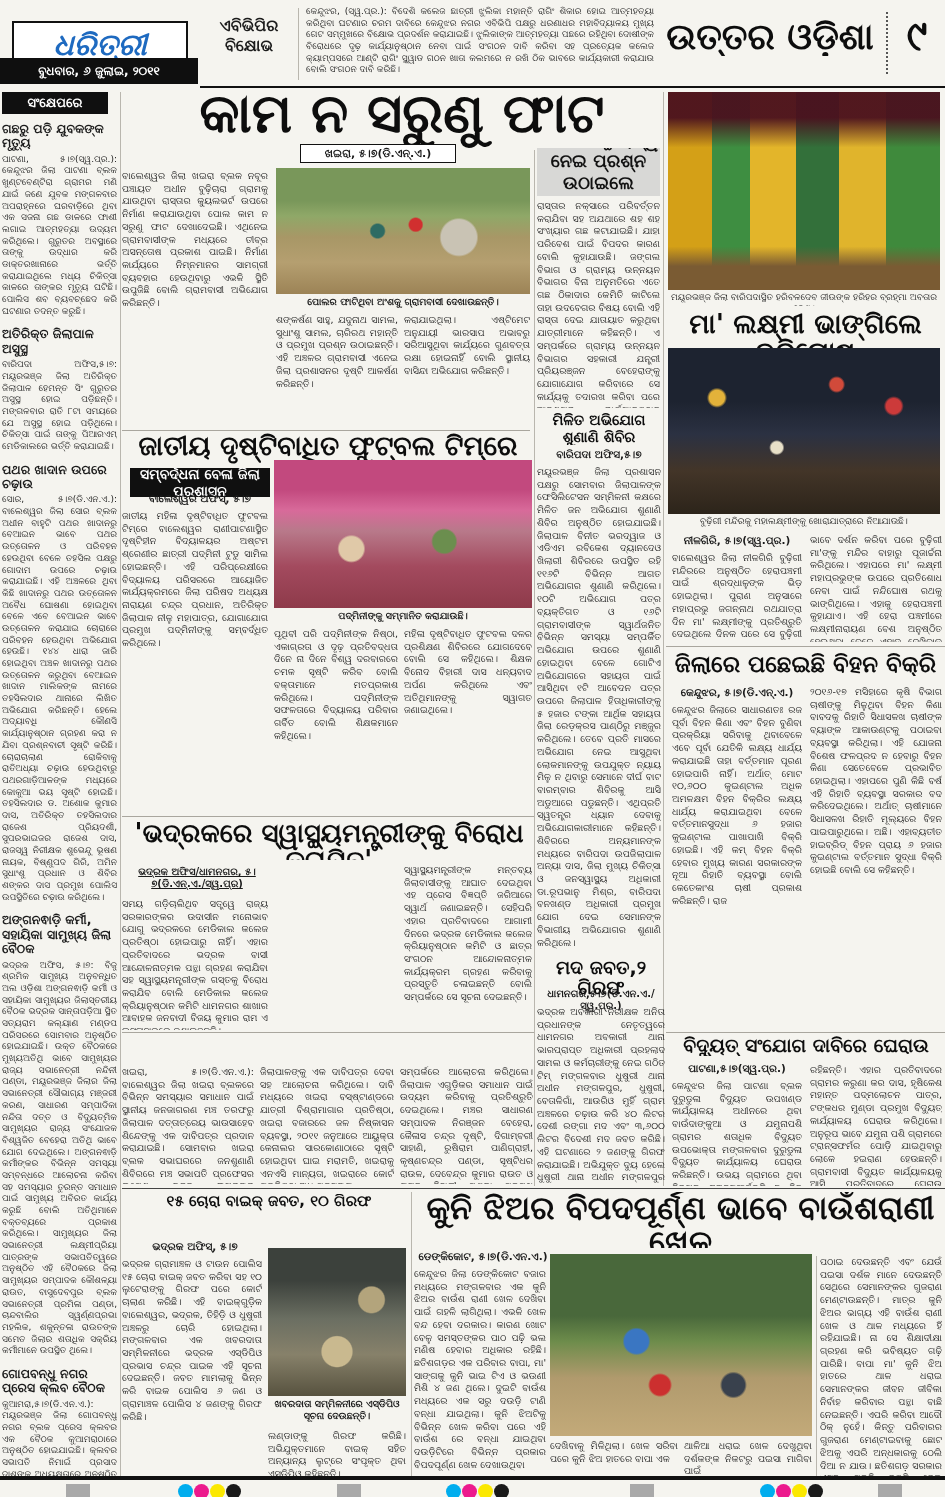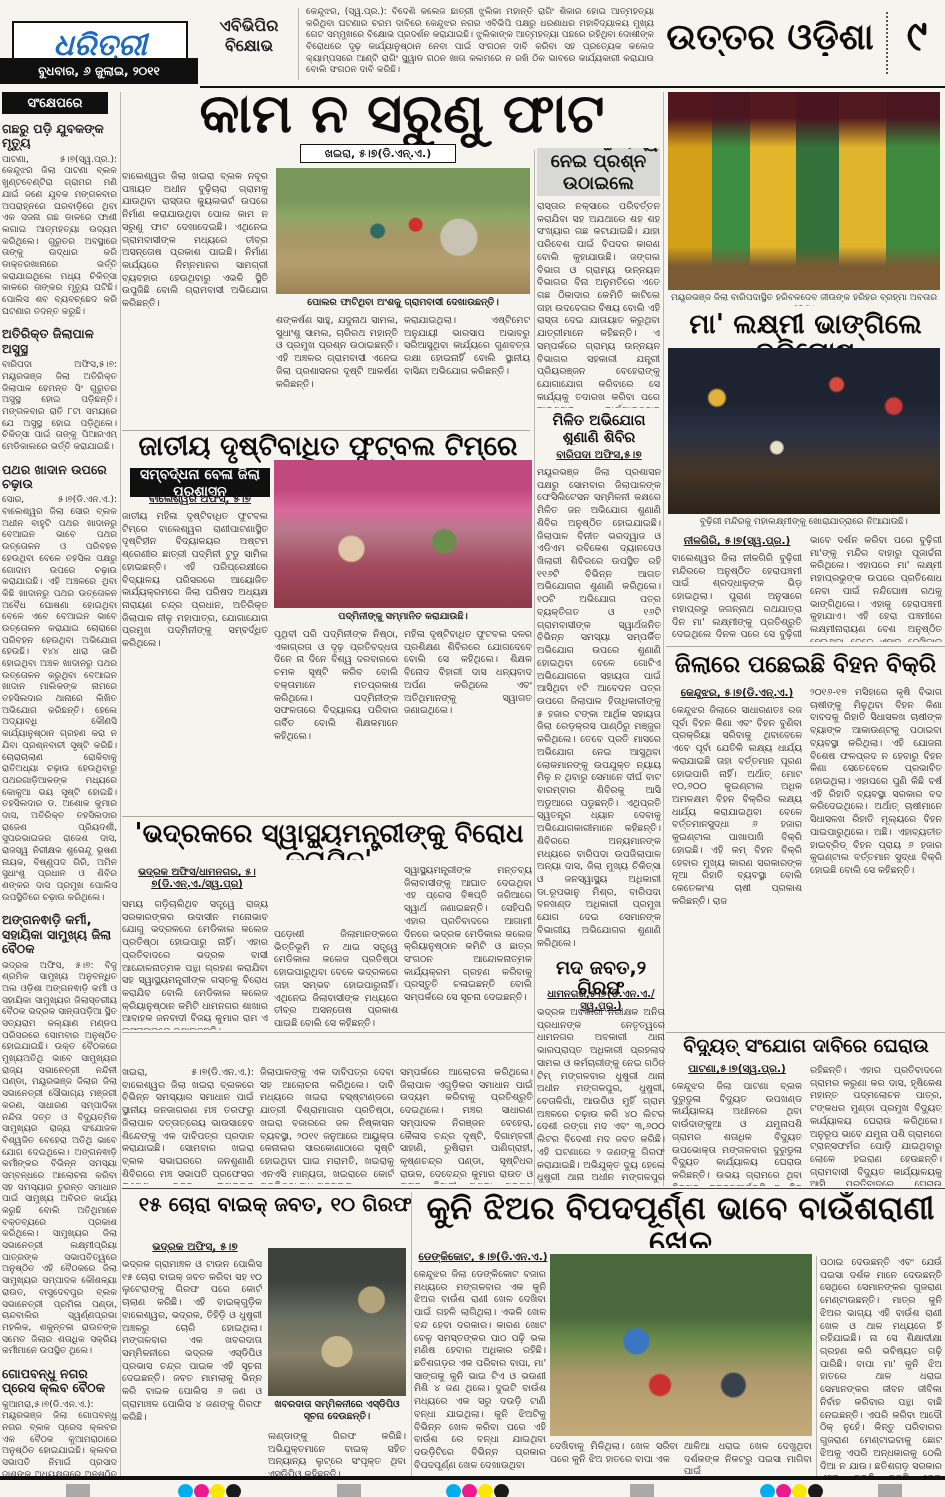--- a/index.html
+++ b/index.html
@@ -2,21 +2,21 @@
 <html><head>
 <meta charset="utf-8">
 <style>
   html,body{margin:0;padding:0;background:#888;}
   .page{position:relative;width:945px;height:1497px;background:#f5f4ef;overflow:hidden;
         font-family:"DejaVu Sans","Liberation Sans",sans-serif;color:#1b1b1b;}
   .abs{position:absolute;overflow:hidden;}
   .body-txt{font-size:9.5px;line-height:1.34;text-align:justify;color:#222;}
   .body-sm{font-size:9px;line-height:1.3;text-align:justify;color:#222;}
   .hl{font-weight:bold;color:#0d0d0d;text-align:center;line-height:1.05;}
-  .dateline{font-weight:bold;font-size:10.5px;text-align:center;text-decoration:underline;}
+  .dateline{font-weight:bold;font-size:10.5px;text-align:center;}
   .dateline-box{font-weight:bold;font-size:11px;text-align:center;border:1.5px solid #111;
                 padding:2px 4px;background:#fff;}
   .caption{font-weight:bold;font-size:9.5px;text-align:center;line-height:1.25;}
   .blackbox{background:#101010;color:#fff;font-weight:bold;display:flex;
             align-items:center;justify-content:center;text-align:center;}
   .graybox{background:#d8d8d6;color:#111;font-weight:bold;display:flex;
            align-items:center;justify-content:center;text-align:center;line-height:1.2;}
   .vline{background:#b9b6ae;width:1px;}
   .hline{background:#a9a69e;height:1px;}
   .hline-dark{background:#111;}
@@ -150,39 +150,38 @@
 
   <div class="abs hl" style="left:666px;top:652px;width:279px;font-size:23px;">ଜିଲାରେ ପଛେଇଛି ବିହନ ବିକ୍ରି</div>
   <div class="abs dateline" style="left:672px;top:686px;width:130px;">କେନ୍ଦୁଝର, ୫।୭(ଡି.ଏନ୍.ଏ.)</div>
   <div class="abs body-txt" style="left:672px;top:704px;width:130px;height:326px;">କେନ୍ଦୁଝର ଜିଲାରେ ସାଧାରଣତଃ ରଜ ପୂର୍ବା ବିହନ କିଣା ଏବଂ ବିହନ ବୁଣିବା ପ୍ରକ୍ରିୟା ସରିବାକୁ ଥିବାବେଳେ ଏବେ ପୂର୍ବା ଯେତିକି ଲକ୍ଷ୍ୟ ଧାର୍ଯ୍ୟ କରାଯାଇଛି ତାହା ବର୍ତ୍ତମାନ ପୂରଣ ହୋଇପାରି ନାହିଁ। ଅର୍ଥାତ୍ ମୋଟ ୧୦,୬୦୦ କୁଇଣ୍ଟାଲ ଅଧିକ ଅମଳକ୍ଷମ ବିହନ ବିକ୍ରିର ଲକ୍ଷ୍ୟ ଧାର୍ଯ୍ୟ କରାଯାଇଥିବା ବେଳେ ବର୍ତ୍ତମାନସୁଦ୍ଧା ୬ ହଜାର କୁଇଣ୍ଟାଲ ପାଖାପାଖି ବିକ୍ରି ହୋଇଛି। ଏହି କମ୍ ବିହନ ବିକ୍ରି ହେବାର ମୁଖ୍ୟ କାରଣ ସରକାରଙ୍କ ନୂଆ ରିହାତି ବ୍ୟବସ୍ଥା ବୋଲି କେତେକାଂଶ ଚାଷୀ ପ୍ରକାଶ କରିଛନ୍ତି। ରାଜ</div>
   <div class="abs body-txt" style="left:810px;top:686px;width:132px;height:344px;">୨୦୧୬-୧୭ ମସିହାରେ କୃଷି ବିଭାଗ ଚାଷୀଙ୍କୁ ମିଳୁଥିବା ବିହନ କିଣା ବାବଦକୁ ରିହାତି ସିଧାସଳଖ ଚାଷୀଙ୍କ ବ୍ୟାଙ୍କ ଆକାଉଣ୍ଟକୁ ପଠାଇବା ବ୍ୟବସ୍ଥା କରିଥିଲା। ଏହି ଯୋଜନା ବିଶେଷ ଫଳପ୍ରଦ ନ ହେବାରୁ ବିହନ କିଣା ସେତେବେଳେ ପ୍ରଭାବିତ ହୋଇଥିଲା। ଏହାପରେ ପୁଣି କିଛି ବର୍ଷ ଏହି ରିହାତି ବ୍ୟବସ୍ଥା ସରକାର ବଦ କରିଦେଇଥିଲେ। ଅର୍ଥାତ୍ ଚାଷୀମାନେ ସିଧାସଳଖ ରିହାତି ମୂଲ୍ୟରେ ବିହନ ପାଇପାରୁଥିଲେ। ଅଛି। ଏହାବ୍ୟତୀତ ହାଇବ୍ରିଡ୍ ବିହନ ପ୍ରାୟ ୬ ହଜାର କୁଇଣ୍ଟାଲ ବର୍ତ୍ତମାନ ସୁଦ୍ଧା ବିକ୍ରି ହୋଇଛି ବୋଲି ସେ କହିଛନ୍ତି।</div>
   <div class="abs hline" style="left:666px;top:1032px;width:279px;"></div>
 
   <div class="abs hl" style="left:126px;top:820px;width:406px;height:40px;font-size:26px;">'ଭଦ୍ରକରେ ସ୍ୱାସ୍ଥ୍ୟମନ୍ତ୍ରୀଙ୍କୁ ବିରୋଧ କରାଯିବ'</div>
   <div class="abs dateline" style="left:124px;top:866px;width:146px;font-size:10px;text-decoration:underline;">ଭଦ୍ରକ ଅଫିସ/ଧାମନଗର, ୫।୭(ଡି.ଏନ୍.ଏ./ସ୍ୱ.ପ୍ର)</div>
   <div class="abs body-txt" style="left:122px;top:898px;width:146px;height:132px;">ସମୟ ଗଡ଼ିଚାଲିଥିବ ସତ୍ତ୍ୱେ ରାଜ୍ୟ ସରକାରଙ୍କର ଉଦାସୀନ ମନୋଭାବ ଯୋଗୁ ଭଦ୍ରକରେ ମେଡିକାଲ କଲେଜ ପ୍ରତିଷ୍ଠା ହୋଇପାରୁ ନାହିଁ। ଏହାର ପ୍ରତିବାଦରେ ଭଦ୍ରକ ବାସୀ ଆନ୍ଦୋଳନାତ୍ମକ ପନ୍ଥା ଗ୍ରହଣ କରାଯିବା ସହ ସ୍ୱାସ୍ଥ୍ୟମନ୍ତ୍ରୀଙ୍କ ଗସ୍ତକୁ ବିରୋଧ କରାଯିବ ବୋଲି ମେଡିକାଲ କଲେଜ କ୍ରିୟାନୁଷ୍ଠାନ କମିଟି ଧାମନଗର ଶାଖାର ଆବାହକ ଜନବାଦୀ ବିଜୟ କୁମାର ରାମ ଏ ଇସ୍ତାହାରରେ ଜଣାଇଛନ୍ତି।</div>
-  <div class="abs body-txt" style="left:274px;top:928px;width:124px;height:102px;">ପଡ଼ୋଶୀ ଜିଲାମାନଙ୍କରେ ଭିତ୍ତିଭୂମି ନ ଥାଇ ସତ୍ତ୍ୱେ ମେଡିକାଲ କଲେଜ ପ୍ରତିଷ୍ଠା ହୋଇପାରୁଥିବା ବେଳେ ଭଦ୍ରକରେ ତାହା ସମ୍ଭବ ହୋଇପାରୁନାହିଁ। ଏଥିନେଇ ଜିଲାବାସୀଙ୍କ ମଧ୍ୟରେ ତୀବ୍ର ଅସନ୍ତୋଷ ପ୍ରକାଶ ପାଇଛି ବୋଲି ସେ କହିଛନ୍ତି।</div>
   <div class="abs body-txt" style="left:404px;top:864px;width:128px;height:166px;">ସ୍ୱାସ୍ଥ୍ୟମନ୍ତ୍ରୀଙ୍କ ମନ୍ତବ୍ୟ ଜିଲାବାସୀଙ୍କୁ ଆଘାତ ଦେଇଥିବା ଏହ ପ୍ରେସ ବିଜ୍ଞପ୍ତି ଜରିଆରେ ସ୍ୱାର୍ଥ ଜଣାଇଛନ୍ତି। ସେହିପରି ଏହାର ପ୍ରତିବାଦରେ ଆଗାମୀ ଦିନରେ ଭଦ୍ରକ ମେଡିକାଲ କଲେଜ କ୍ରିୟାନୁଷ୍ଠାନ କମିଟି ଓ ଛାତ୍ର ସଂଗଠନ ଆନ୍ଦୋଳନାତ୍ମକ କାର୍ଯ୍ୟକ୍ରମ ଗ୍ରହଣ କରିବାକୁ ପ୍ରସ୍ତୁତି ଚଳାଇଛନ୍ତି ବୋଲି ସମ୍ପର୍କରେ ସେ ସୂଚନା ଦେଇଛନ୍ତି।</div>
   <div class="abs hline" style="left:122px;top:1032px;width:412px;"></div>
 
   <div class="abs hl" style="left:537px;top:958px;width:128px;font-size:19px;">ମଦ ଜବତ,୨ ଗିରଫ</div>
   <div class="abs dateline" style="left:537px;top:988px;width:128px;font-size:10px;">ଧାମନଗର,୫।୭(ଡି.ଏନ.ଏ./ସ୍ୱ.ପ୍ର.)</div>
   <div class="abs body-txt" style="left:537px;top:1006px;width:128px;height:178px;">ଭଦ୍ରକ ଅବକାରୀ ନିରୀକ୍ଷକ ଅନିତା ପ୍ରଧାନଙ୍କ ନେତୃତ୍ୱରେ ଧାମନଗର ଅବକାରୀ ଥାନା ଭାରପ୍ରାପ୍ତ ଅଧିକାରୀ ପ୍ରହଲାଦ ସାମଲ ଓ କର୍ମଚାରୀଙ୍କୁ ନେଇ ଗଠିତ ଟିମ୍ ମଙ୍ଗଳବାର ଧୁଷୁରୀ ଥାନା ଅଧୀନ ମଙ୍ଗଳପୁର, ଧୁଷୁରୀ, ବେତାଳିଗାଁ, ଆଉରିଓ ମୁହିଁ ଗ୍ରାମ ଅଞ୍ଚଳରେ ଚଢ଼ାଉ କରି ୪୦ ଲିଟର ଦେଶୀ ରଙ୍ଗା ମଦ ଏବଂ ୩,୬୦୦ ଲିଟର ବିଦେଶୀ ମଦ ଜବତ କରିଛି। ଏହି ଘଟଣାରେ ୨ ଜଣଙ୍କୁ ଗିରଫ କରାଯାଇଛି। ଅଭିଯୁକ୍ତ ଦୁୟ ହେଲେ ଧୁଷୁରୀ ଥାନା ଅଧୀନ ମଙ୍ଗଳପୁର ଗ୍ରାମର ରଞ୍ଜନ ମଲିକ ଓ ବେତାଳିଗାଁ ଗ୍ରାମର ଅଶୋକ ମଲିକ।</div>
 
   <div class="abs hl" style="left:668px;top:1036px;width:276px;font-size:19px;">ବିଦ୍ୟୁତ୍ ସଂଯୋଗ ଦାବିରେ ଘେରାଉ</div>
   <div class="abs dateline" style="left:672px;top:1062px;width:130px;">ପାଟଣା,୫।୭(ସ୍ୱ.ପ୍ର.)</div>
   <div class="abs body-txt" style="left:672px;top:1080px;width:130px;height:106px;">କେନ୍ଦୁଝର ଜିଲା ପାଟଣା ବ୍ଲକ ଦୁରୁଡୁଳା ବିଦ୍ୟୁତ ଉପଖଣ୍ଡ କାର୍ଯ୍ୟାଳୟ ଅଧୀନରେ ଥିବା ବାଉଁଦାଙ୍କୁଆ ଓ ଯମୁନାପଶି ଗ୍ରାମର ଶତାଧିକ ବିଦ୍ୟୁତ ଉପଭୋକ୍ତା ମଙ୍ଗଳବାର ଦୁରୁଡୁଳା ବିଦ୍ୟୁତ କାର୍ଯ୍ୟାଳୟ ଘେରାଉ କରିଛନ୍ତି। ଉଭୟ ଗ୍ରାମରେ ଥିବା ବିଦ୍ୟୁତ ଟ୍ରାନ୍ସଫର୍ମରଟି ୮ ଦିନ ହେବ ପୋଡ଼ି ଯାଇଥିବାରୁ ଗ୍ରାମବାସୀ ଅନ୍ଧାରରେ</div>
   <div class="abs body-txt" style="left:810px;top:1064px;width:132px;height:122px;">ରହିଛନ୍ତି। ଏହାର ପ୍ରତିବାଦରେ ଗ୍ରାମର କରୁଣା କର ଦାସ, ହୃଷିକେଶ ମହାନ୍ତ ପଦ୍ମଲୋଚନ ପାତ୍ର, ଟଙ୍କଧର ମୁଣ୍ଡା ପ୍ରମୁଖ ବିଦ୍ୟୁତ୍ କାର୍ଯ୍ୟାଳୟ ଘେରାଉ କରିଥିଲେ। ଅନୁରୂପ ଭାବେ ଯମୁନା ପଶି ଗ୍ରାମରେ ଟ୍ରାନ୍ସଫର୍ମର ପୋଡ଼ି ଯାଇଥିବାରୁ ଲୋକେ ହଇରାଣ ହେଉଛନ୍ତି। ଗ୍ରାମବାସୀ ବିଦ୍ୟୁତ କାର୍ଯ୍ୟାଳୟକୁ ଆସି ପ୍ରତିବାଦରେ ଘେରାଉ କରିଥିଲେ।</div>
 
   <div class="abs body-txt" style="left:122px;top:1066px;width:132px;height:118px;">ଖଇରା, ୫।୭(ଡି.ଏନ.ଏ.): ବାଲେଶ୍ୱର ଜିଲା ଖଇରା ବ୍ଲକରେ ବିଭିନ୍ନ ସମସ୍ୟାର ସମାଧାନ ପାଇଁ ସ୍ଥାନୀୟ ଜନଜାଗରଣ ମଞ୍ଚ ତରଫରୁ ଜିଲାପାଳ ଦତ୍ତାତ୍ରେୟ ଭାଉସାହେବ ଶିନ୍ଦେଙ୍କୁ ଏକ ଦାବିପତ୍ର ପ୍ରଦାନ କରାଯାଇଛି। ସୋମବାର ଖଇରା ବ୍ଲକ ସଭାଘରରେ ଜନଶୁଣାଣି ଶିବିରରେ ମଞ୍ଚ ସଭାପତି ପ୍ରଫେସର ଉମେଶ ଚନ୍ଦ୍ର ନାୟକଙ୍କ ନେତୃତ୍ୱରେ କର୍ମକର୍ତ୍ତାମାନେ</div>
   <div class="abs body-txt" style="left:260px;top:1066px;width:134px;height:118px;">ଜିଲାପାଳଙ୍କୁ ଏକ ଦାବିପତ୍ର ଦେବା ସହ ଆଲୋଚନା କରିଥିଲେ। ଦାବି ମଧ୍ୟରେ ଖଇରା ବସ୍‌ଷ୍ଟାଣ୍ଡରେ ଯାତ୍ରୀ ବିଶ୍ରାମାଗାର ପ୍ରତିଷ୍ଠା, ଖଇରା ବଜାରରେ ଜଳ ନିଷ୍କାସନ ବ୍ୟବସ୍ଥା, ୨୦୧୧ ଜନୁଆରେ ଆୟୁକ୍ତା କେନାଲର ସାରକୋଣାଠାରେ ସୃଷ୍ଟି ହୋଇଥିବା ଘାଇ ମରାମତି, ଖଇରାକୁ ଏନଏସି ମାନ୍ୟତା, ଖଇରାରେ କୋର୍ଟ ପ୍ରତିଷ୍ଠା ଅଧି ପ୍ରସଙ୍ଗ</div>
   <div class="abs body-txt" style="left:400px;top:1066px;width:133px;height:118px;">ସମ୍ପର୍କରେ ଆଲୋଚନା କରିଥିଲେ। ଜିଲାପାଳ ଏଗୁଡ଼ିକର ସମାଧାନ ପାଇଁ ଉଦ୍ୟମ କରିବାକୁ ପ୍ରତିଶ୍ରୁତି ଦେଇଥିଲେ। ମଞ୍ଚର ସାଧାରଣ ସମ୍ପାଦକ ନିରଞ୍ଜନ ବେହେରା, କୈଳାସ ଚନ୍ଦ୍ର ଦୃଷ୍ଟି, ଦିଗାମ୍ବରୀ ସାହାଣି, ରୁଷିରାମ ପାଣିଗ୍ରାହୀ, କୃଷ୍ଣଚନ୍ଦ୍ର ପଣ୍ଡା, ସୃଷ୍ଟିଧର ରାଉଳ, ଦେବେନ୍ଦ୍ର କୁମାର ରାଉତ ଓ ଗଗନ ବିହାରୀ ପଣ୍ଡା ପ୍ରମୁଖ ଉପସ୍ଥିତ ଥିଲେ।</div>
   <div class="abs hline" style="left:122px;top:1188px;width:823px;background:#444;"></div>
 
-  <div class="abs hl" style="left:126px;top:1194px;width:286px;height:32px;font-size:20px;text-align:right;">୧୫ ଚୋରା ବାଇକ୍ ଜବତ, ୧୦ ଗିରଫ</div>
+  <div class="abs hl" style="left:126px;top:1194px;width:286px;height:32px;font-size:15px;">୧୫ ଚୋରା ବାଇକ୍ ଜବତ, ୧୦ ଗିରଫ</div>
   <div class="abs dateline" style="left:130px;top:1240px;width:130px;">ଭଦ୍ରକ ଅଫିସ୍, ୫।୭</div>
   <div class="abs body-txt" style="left:122px;top:1258px;width:140px;height:218px;">ଭଦ୍ରକ ଗ୍ରାମାଞ୍ଚଳ ଓ ଟାଉନ ପୋଲିସ ୧୫ ଚୋରା ବାଇକ୍ ଜବତ କରିବା ସହ ୧୦ ଲୁଟେରାଙ୍କୁ ଗିରଫ ପରେ କୋର୍ଟ ଚାଲାଣ କରିଛି। ଏହି ବାଇକ୍‌ଗୁଡ଼ିକ ବାଲେଶ୍ୱର, ଭଦ୍ରକ, ତିହିଡ଼ି ଓ ଧୁଷୁରୀ ଅଞ୍ଚଳରୁ ଚୋରି ହୋଇଥିଲା। ମଙ୍ଗଳବାର ଏକ ଖବରଦାତା ସମ୍ମିଳନୀରେ ଭଦ୍ରକ ଏସ୍‌ଡିପିଓ ପ୍ରଭାସ ଚନ୍ଦ୍ର ପାଇକ ଏହି ସୂଚନା ଦେଇଛନ୍ତି। ଜବତ ମାମଲାକୁ ଭିନ୍ନ କରି ବାଇକ ପୋଲିସ ୬ ଜଣ ଓ ଗ୍ରାମାଞ୍ଚଳ ପୋଲିସ ୪ ଜଣଙ୍କୁ ଗିରଫ କରିଛି।</div>
   <div class="abs photo ph-police" style="left:268px;top:1248px;width:138px;height:148px;"></div>
   <div class="abs caption" style="left:268px;top:1398px;width:138px;height:28px;">ଖବରଦାତା ସମ୍ମିଳନୀରେ ଏସ୍‌ଡିପିଓ ସୂଚନା ଦେଉଛନ୍ତି।</div>
   <div class="abs body-txt" style="left:268px;top:1430px;width:138px;height:46px;">ଲଣ୍ଡାଙ୍କୁ ଗିରଫ କରିଛି। ଅଭିଯୁକ୍ତମାନେ ବାଇକ୍ ସହିତ ଅନ୍ୟାନ୍ୟ ଲୁଟ୍‌ରେ ସଂପୃକ୍ତ ଥିବା ଏସ୍‌ଡିପିଓ କହିଛନ୍ତି।</div>
   <div class="abs vline" style="left:411px;top:1192px;height:284px;"></div>
 
   <div class="abs hl" style="left:416px;top:1192px;width:529px;height:56px;font-size:32px;">କୁନି ଝିଅର ବିପଦପୂର୍ଣ୍ଣ ଭାବେ ବାଉଁଶରାଣୀ ଖେଳ</div>
   <div class="abs dateline" style="left:418px;top:1250px;width:130px;">ଡେଙ୍କିକୋଟ, ୫।୭(ଡି.ଏନ.ଏ.)</div>
   <div class="abs body-txt" style="left:414px;top:1268px;width:132px;height:208px;">କେନ୍ଦୁଝର ଜିଲା ଡେଙ୍କିକୋଟ ବଜାର ମଧ୍ୟରେ ମଙ୍ଗଳବାର ଏକ କୁନି ଝିଅର ବାଉଁଶ ରାଣୀ ଖେଳ ଦେଖିବା ପାଇଁ ଗହଳି ଲାଗିଥିଲା। ଏଭଳି ଖେଳ ବନ୍ଦ ହେବା ଦରକାର। କାରଣ ଖୋଟ ବେଳୁ ସମସ୍ତଙ୍କର ପାଠ ପଢ଼ି ଭଲ ମଣିଷ ହେବାର ଅଧିକାର ରହିଛି। ଛତିଶଗଡ଼ର ଏକ ପରିବାର ବାପା, ମା' ସାଙ୍ଗକୁ କୁନି ଭାଇ ଟିଏ ଓ ଭଉଣୀ ମିଶି ୪ ଜଣ ଥିଲେ। ଦୁଇଟି ବାଉଁଶ ମଧ୍ୟରେ ଏକ ସରୁ ଦଉଡ଼ି ଟାଣି ବନ୍ଧା ଯାଇଥିଲା। କୁନି ଝିଅଟିକୁ ବିଭିନ୍ନ ଖେଳ କରିବା ପରେ ଏହି ବାଉଁଶ ରେ ବନ୍ଧା ଯାଇଥିବା ଦଉଡ଼ିଟିରେ ବିଭିନ୍ନ ପ୍ରକାର ବିପଦପୂର୍ଣ୍ଣ ଖେଳ ଦେଖାଉଥିବା</div>

